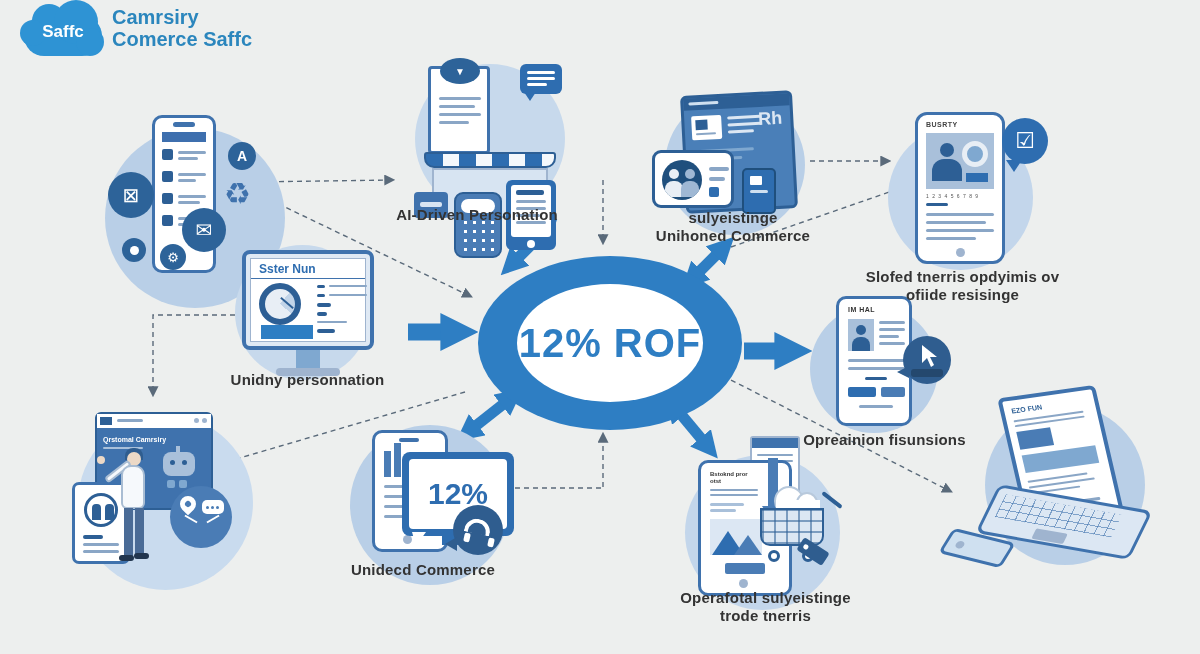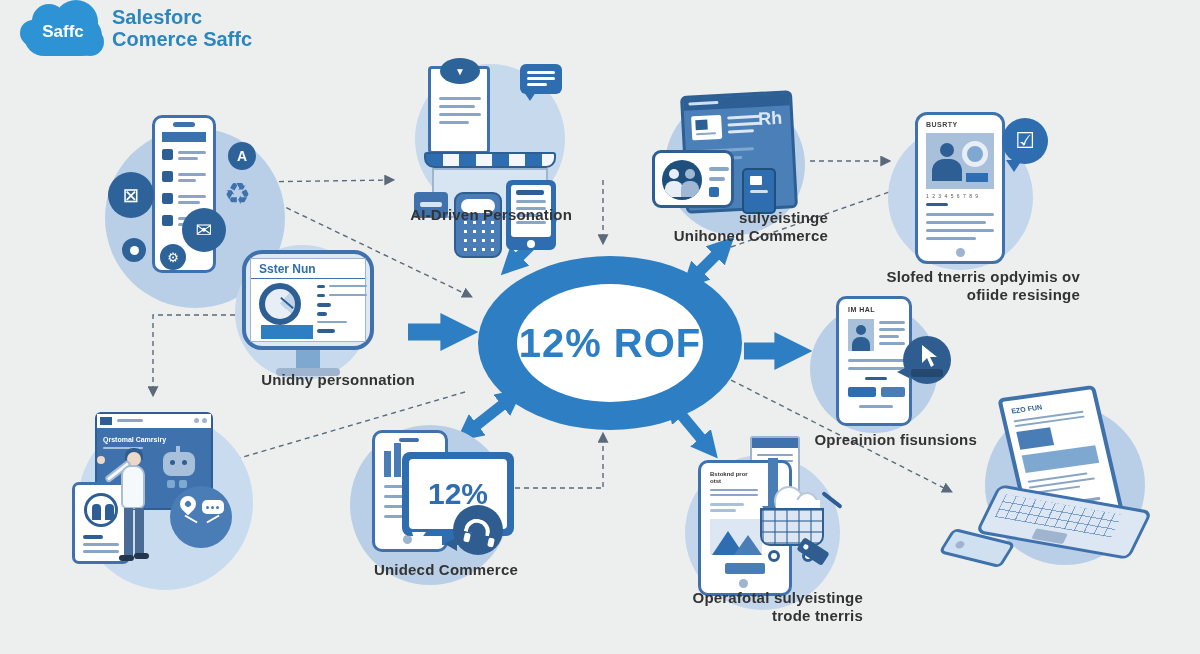--- a/index.html
+++ b/index.html
@@ -1,21 +1,21 @@
 <!DOCTYPE html>
 <html><head>
 <meta charset="utf-8">
 <style>
   html,body{margin:0;padding:0;background:#dfe1e0;}
   #canvas{position:relative;width:1200px;height:654px;background:#edefee;overflow:hidden;
           font-family:"Liberation Sans",sans-serif;}
   .abs{position:absolute;box-sizing:border-box;}
   .bgc{position:absolute;border-radius:50%;background:#b9cfe7;}
   .cap{position:absolute;font-weight:bold;font-size:15px;line-height:18px;color:#333;
-       text-align:right;letter-spacing:.2px;}
+       text-align:center;letter-spacing:.2px;}
   .cap span{display:block;}
   .phone{position:absolute;background:#fff;border:3px solid #3f72ad;border-radius:10px;box-sizing:border-box;}
   .bar{position:absolute;background:#8aa6c6;border-radius:2px;}
   .dark{background:#2d5f95;}
   .sat{position:absolute;border-radius:50%;background:#2d6399;color:#fff;display:flex;
        align-items:center;justify-content:center;}
   .win{position:absolute;box-sizing:border-box;border-radius:6px;}
   svg{position:absolute;left:0;top:0;}
   .z1{z-index:1}.z2{z-index:2}.z3{z-index:3}
 </style>
@@ -58,21 +58,21 @@
 
   <div class="abs z2" style="left:20px;top:2px;width:86px;height:62px">
     <div class="abs" style="left:4px;top:14px;width:78px;height:40px;background:#2e93d4;border-radius:20px"></div>
     <div class="abs" style="left:12px;top:2px;width:34px;height:34px;background:#2e93d4;border-radius:50%"></div>
     <div class="abs" style="left:34px;top:-2px;width:44px;height:44px;background:#2e93d4;border-radius:50%"></div>
     <div class="abs" style="left:0px;top:18px;width:26px;height:26px;background:#2e93d4;border-radius:50%"></div>
     <div class="abs" style="left:56px;top:26px;width:28px;height:28px;background:#2e93d4;border-radius:50%"></div>
     <div class="abs" style="left:0;right:0;top:20px;text-align:center;color:#fff;font-weight:bold;font-size:17px">Saffc</div>
   </div>
   <div class="abs z2" style="left:112px;top:6px">
-    <div style="font-weight:bold;font-size:20px;line-height:22px;color:#2b86bd">Salesforc</div>
+    <div style="font-weight:bold;font-size:20px;line-height:22px;color:#2b86bd">Camrsiry</div>
     <div style="font-weight:bold;font-size:20px;line-height:22px;color:#2b86bd">Comerce Saffc</div>
   </div>
 
   <div class="abs z2" style="left:478px;top:256px;width:264px;height:174px;background:#2e7ec3;border-radius:50%">
     <div class="abs" style="left:39px;top:28px;width:186px;height:118px;background:#fff;border-radius:50%;display:flex;align-items:center;justify-content:center">
       <span style="font-weight:bold;font-size:40px;color:#2e7ec3;letter-spacing:1px">12% ROF</span>
     </div>
   </div>
 
   <div class="bgc z1" style="left:105px;top:128px;width:180px;height:180px"></div>
@@ -190,21 +190,21 @@
     <div class="abs" style="left:38px;bottom:4px;width:9px;height:9px;background:#9fb4cf;border-radius:50%"></div>
   </div>
   <div class="sat z3" style="left:1002px;top:118px;width:46px;height:46px;background:#2e6db0;font-size:22px">☑</div>
   <div class="abs z2" style="left:1006px;top:160px;width:0;height:0;border-left:8px solid transparent;border-right:8px solid transparent;border-top:12px solid #2e6db0"></div>
   <div class="cap z3" style="left:845px;top:268px;width:235px">
     <span>Slofed tnerris opdyimis ov</span>
     <span>ofiide resisinge</span>
   </div>
 
   <div class="bgc z1" style="left:235px;top:245px;width:135px;height:135px;background:#c7d9ec"></div>
-  <div class="abs z2" style="left:242px;top:250px;width:132px;height:100px;background:#dfe9f4;border:4px solid #3f72ad;border-radius:20px">
+  <div class="abs z2" style="left:242px;top:250px;width:132px;height:100px;background:#dfe9f4;border:4px solid #3f72ad;border-radius:8px">
     <div class="abs" style="left:4px;top:4px;right:4px;bottom:4px;background:#fff;border:1px solid #9fb4cf">
       <div style="color:#2e6db0;font-weight:bold;font-size:12px;padding:3px 8px 2px;border-bottom:1px solid #3f72ad">Sster Nun</div>
       <div class="abs" style="left:8px;top:24px;width:42px;height:42px;border:6px solid #2d5f95;border-radius:50%;background:conic-gradient(#e8eef5 0 40deg,#c2d4e8 40deg 130deg,#e8eef5 130deg 360deg)">
         <div class="abs" style="left:14px;top:13px;width:16px;height:2px;background:#2d5f95;transform:rotate(40deg)"></div>
       </div>
       <div class="abs" style="left:10px;top:66px;width:52px;height:14px;background:#2e7ec3"></div>
       <div class="bar dark" style="left:66px;top:26px;width:8px;height:3px"></div>
       <div class="bar" style="left:78px;top:26px;width:38px;height:2px"></div>
       <div class="bar dark" style="left:66px;top:35px;width:8px;height:3px"></div>
       <div class="bar" style="left:78px;top:35px;width:38px;height:2px"></div>

